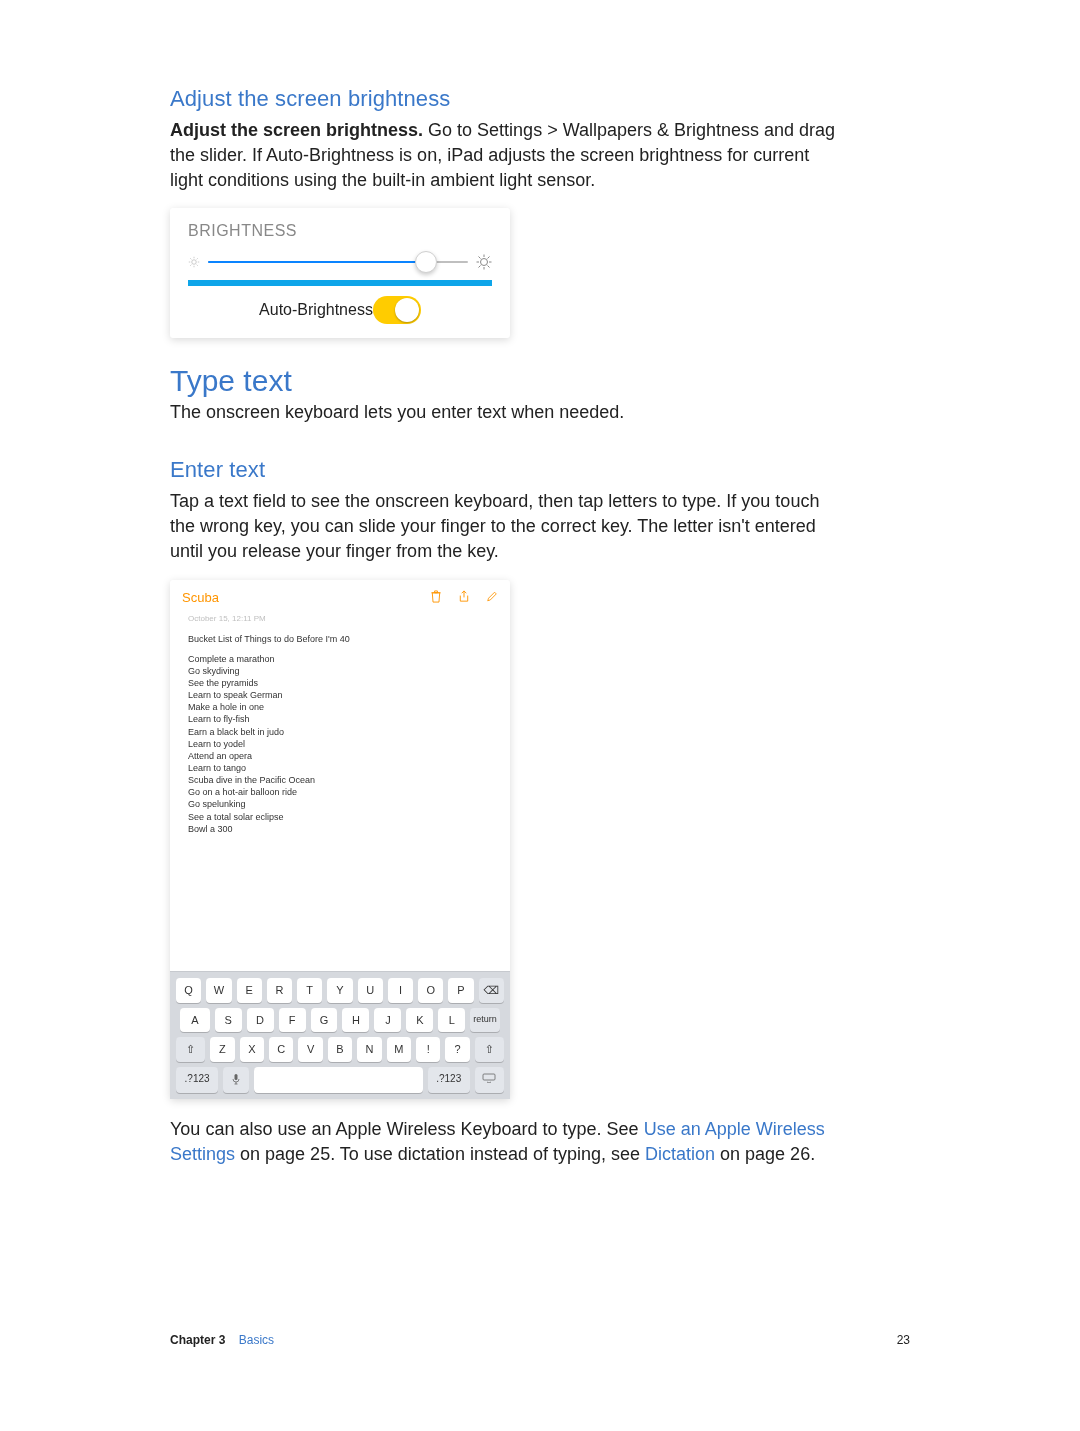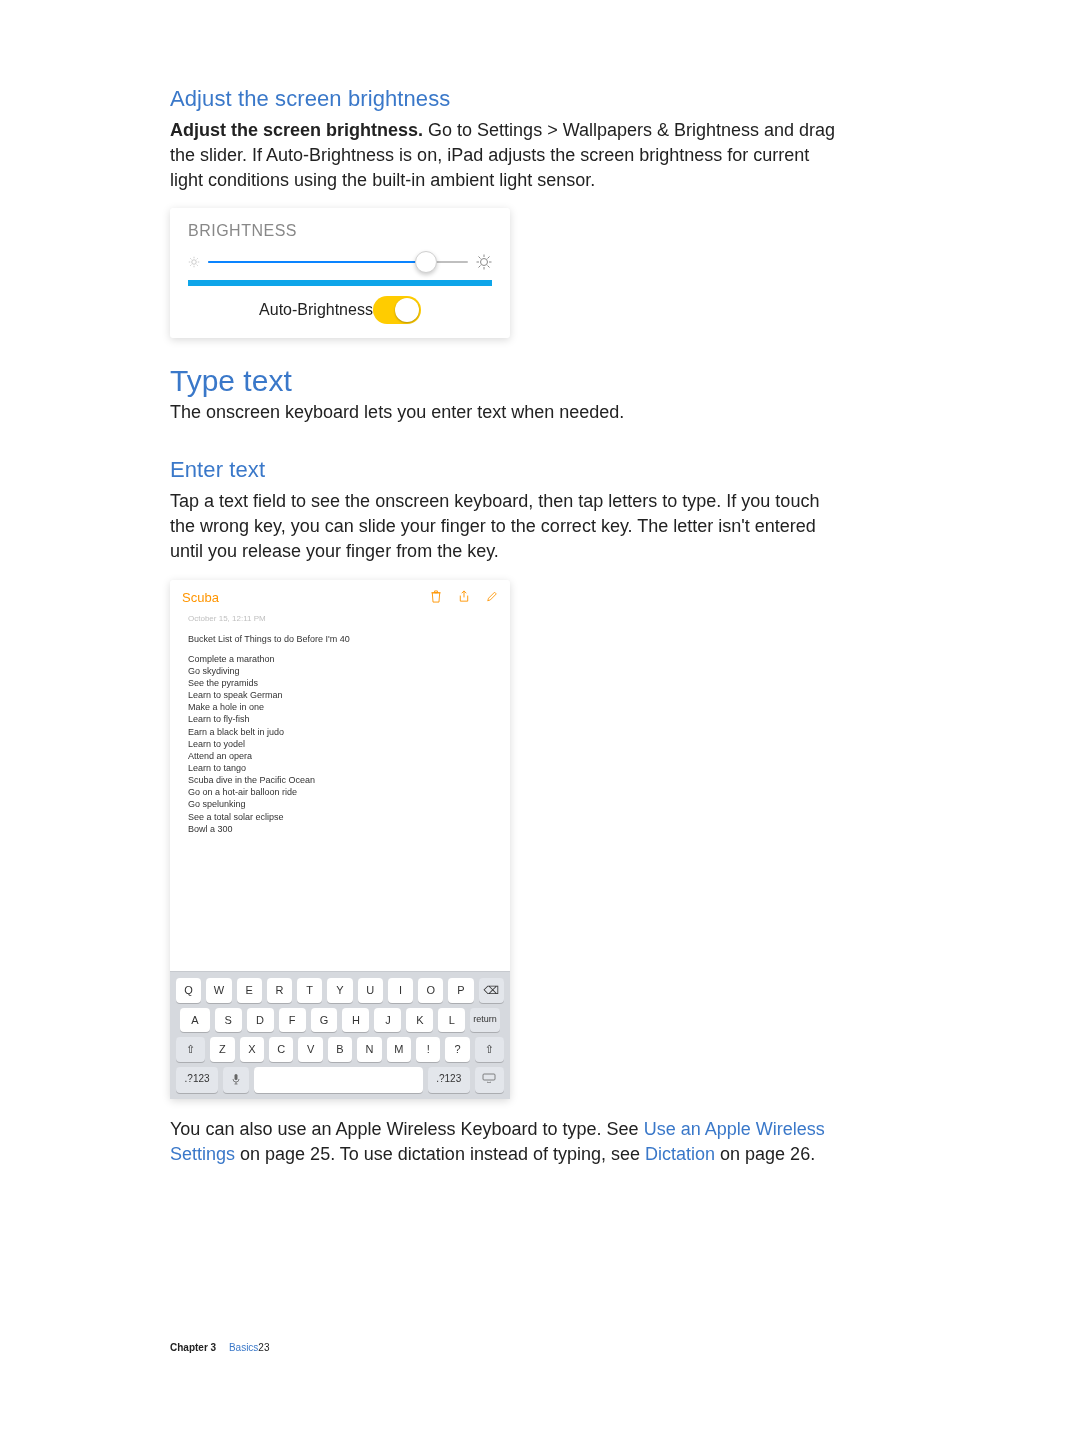--- a/index.html
+++ b/index.html
@@ -40,21 +40,21 @@
   .krow { display: flex; gap: 5px; }
   .key { flex: 1; background: #fff; border-radius: 4px; text-align: center; font-size: 11px; color: #333; padding: 6px 0; box-shadow: 0 1px 0 rgba(0,0,0,0.2); }
   .key.wide { flex: 1.4; background: #e3e6eb; font-size: 9px; }
   .key.gray { background: #e3e6eb; }
   .key.space { flex: 5.2; }
   .key.mod { flex: 1.3; background: #e3e6eb; font-size: 10px; }
   .key.shift { flex: 1.2; background: #e3e6eb; }
   .krow.row2 { padding: 0 4px; }
   .krow.row2 .key:first-child, .krow.row2 .key:nth-last-child(1) { flex: 1.1; }
 
-  .footer { position: absolute; bottom: 78px; left: 170px; right: 170px; display: flex; font-size: 10px; }
+  .footer { position: absolute; bottom: 84px; left: 170px; right: 170px; display: flex; justify-content: space-between; font-size: 12px; }
   .footer .left .chap { font-weight: 700; }
   .footer .left .sec { color: #3a78c9; margin-left: 10px; }
   .footer .right { color: #222; font-weight: 400; }
 </style>
 </head>
 <body>
 
 <div class="page">
 
   <div class="h3">Adjust the screen brightness</div>

